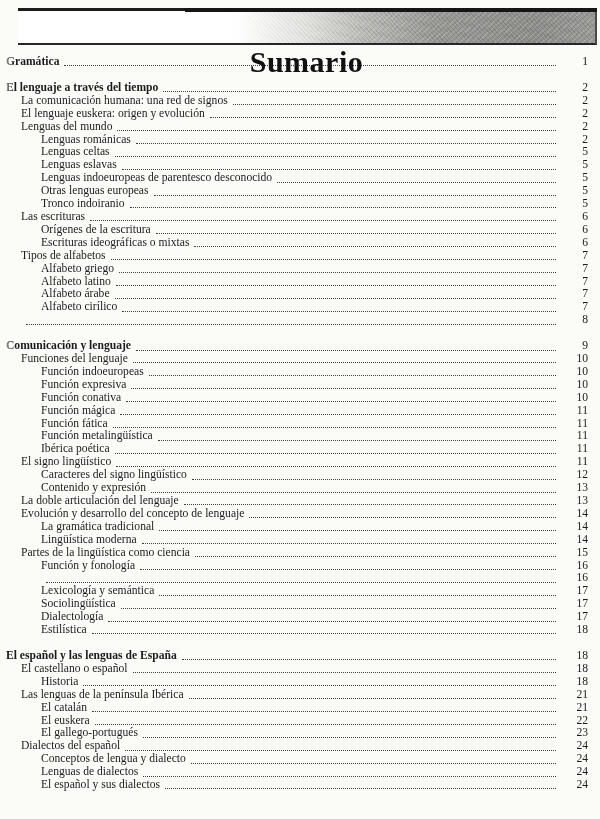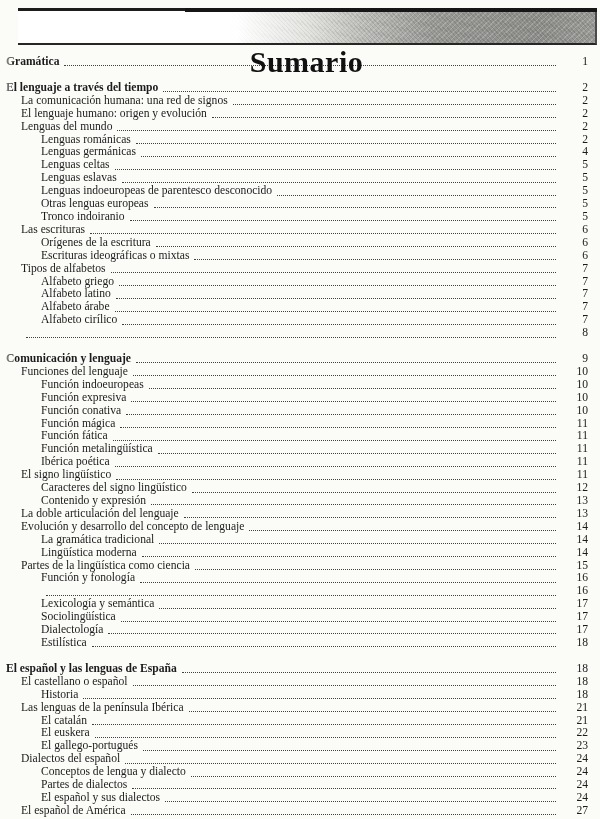--- a/index.html
+++ b/index.html
@@ -129,42 +129,37 @@
       <span class="pagenum">2</span>
     </div>
 
     <div class="row lvl1">
       <span class="label">La comunicación humana: una red de signos</span>
       <span class="dots"></span>
       <span class="pagenum">2</span>
     </div>
 
     <div class="row lvl1">
-      <span class="label">El lenguaje humano: origen y evolución</span>
+      <span class="label">El lenguaje euskera: origen y evolución</span>
       <span class="dots"></span>
       <span class="pagenum">2</span>
     </div>
 
     <div class="row lvl1">
       <span class="label">Lenguas del mundo</span>
       <span class="dots"></span>
       <span class="pagenum">2</span>
     </div>
 
     <div class="row lvl2">
       <span class="label">Lenguas románicas</span>
       <span class="dots"></span>
       <span class="pagenum">2</span>
     </div>
 
-    <div class="row lvl2">
-      <span class="label">Lenguas germánicas</span>
-      <span class="dots"></span>
-      <span class="pagenum">4</span>
-    </div>
 
     <div class="row lvl2">
       <span class="label">Lenguas celtas</span>
       <span class="dots"></span>
       <span class="pagenum">5</span>
     </div>
 
     <div class="row lvl2">
       <span class="label">Lenguas eslavas</span>
       <span class="dots"></span>
@@ -427,31 +422,26 @@
       <span class="pagenum">24</span>
     </div>
 
     <div class="row lvl2">
       <span class="label">Conceptos de lengua y dialecto</span>
       <span class="dots"></span>
       <span class="pagenum">24</span>
     </div>
 
     <div class="row lvl2">
-      <span class="label">Partes de dialectos</span>
+      <span class="label">Lenguas de dialectos</span>
       <span class="dots"></span>
       <span class="pagenum">24</span>
     </div>
 
     <div class="row lvl2">
       <span class="label">El español y sus dialectos</span>
       <span class="dots"></span>
       <span class="pagenum">24</span>
     </div>
 
-    <div class="row lvl1">
-      <span class="label">El español de América</span>
-      <span class="dots"></span>
-      <span class="pagenum">27</span>
-    </div>
   </div>
 
 <div class="left-fade"></div>
 
 </body></html>

